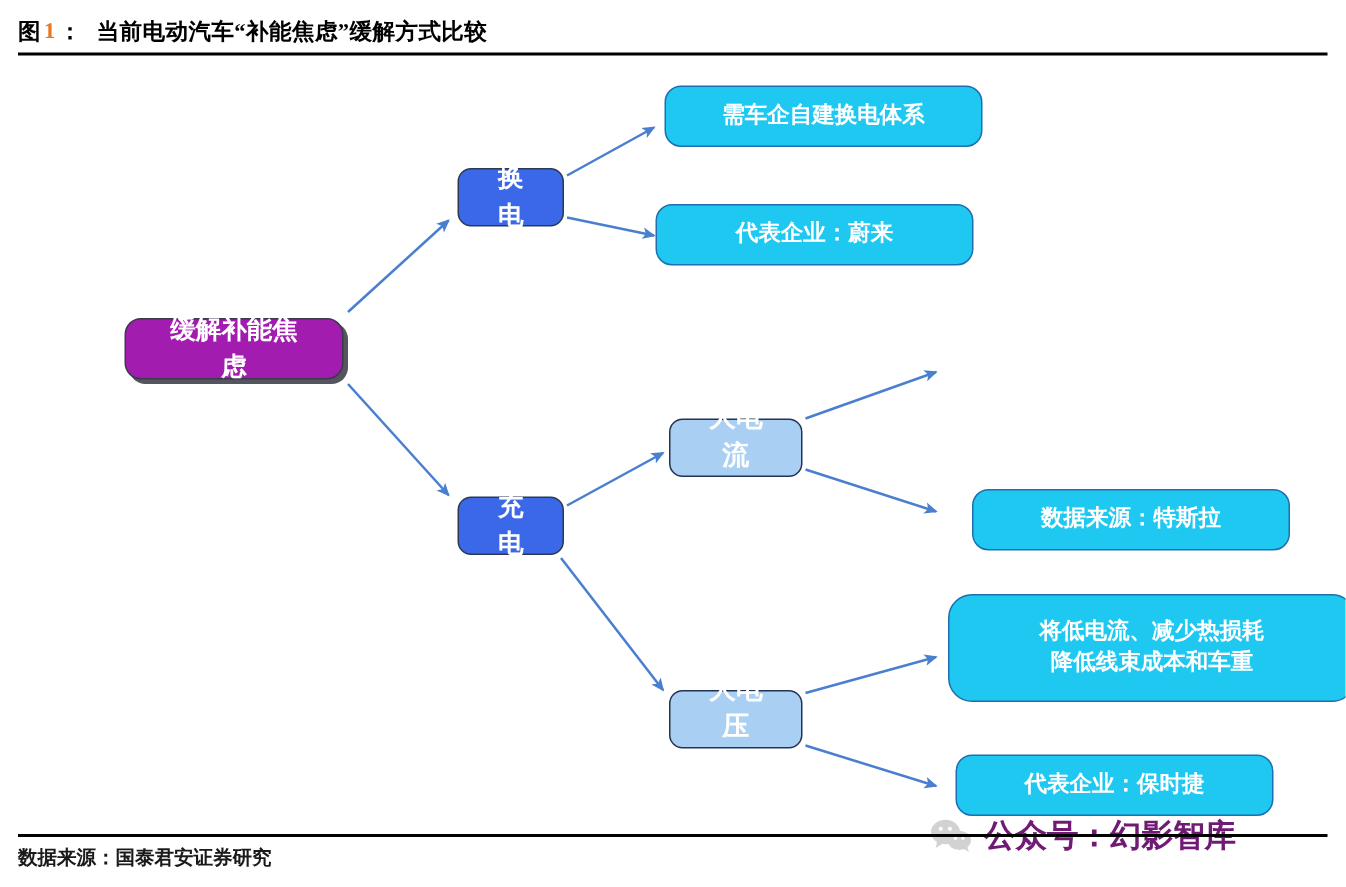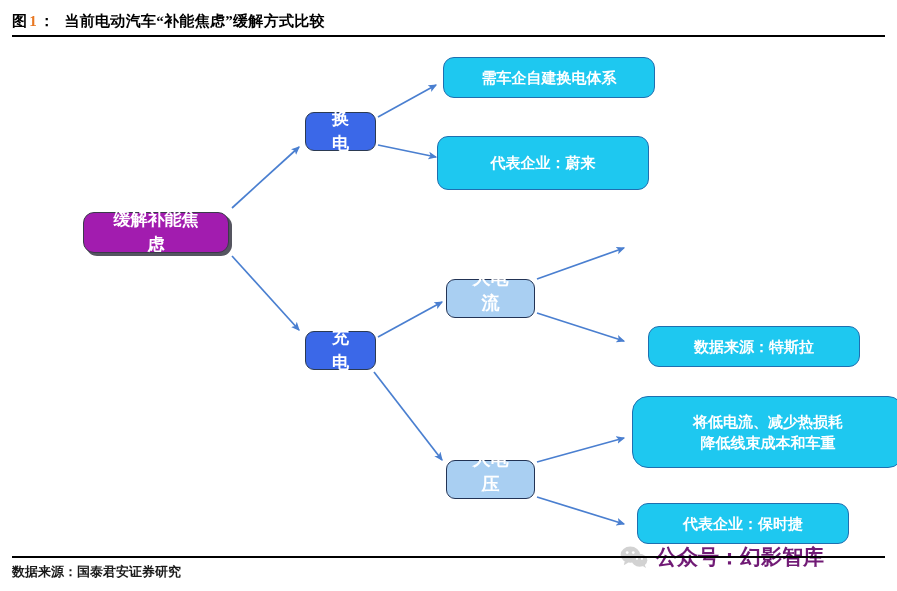--- a/index.html
+++ b/index.html
@@ -46,21 +46,21 @@
   #edges{position:absolute;left:0;top:0;width:897px;height:591px;}
 
   
   .node{
     position:absolute;box-sizing:border-box;
     display:flex;align-items:center;justify-content:center;
     text-align:center;color:#ffffff;
     font-weight:bold;line-height:1.42;
     border-radius:9px;
   }
-  .node .txt{display:block;width:100%;padding:0 24px;box-sizing:border-box;}
+  .node .txt{display:block;width:100%;padding:0 24px;box-sizing:border-box;font-family:Liberation Serif, serif;}
 
   
   .n-root{
     background:#a21caf;border:1.5px solid #3a3a4a;
     border-radius:11px;font-size:17px;
     box-shadow:3px 3px 0 0 #555560;
   }
   
   .n-l1{
     background:#3B68E8;border:1.8px solid #2b3a52;
@@ -141,21 +141,21 @@
   <div class="node n-l2" style="left:446px;top:460px;width:89px;height:39px;">
     <span class="txt">大电压</span>
   </div>
 
   <div class="node n-leaf" style="left:443px;top:57px;width:212px;height:41px;">
     <span class="txt">
       <span class="line">需车企自建换电体系</span>
     </span>
   </div>
 
-  <div class="node n-leaf" style="left:437px;top:136px;width:212px;height:54px;">
+  <div class="node n-leaf" style="left:437px;top:136px;width:212px;height:41px;">
     <span class="txt">
       <span class="line">代表企业：蔚来</span>
     </span>
   </div>
 
 
   <div class="node n-leaf" style="left:648px;top:326px;width:212px;height:41px;">
     <span class="txt">
       <span class="line">数据来源：特斯拉</span>
     </span>

